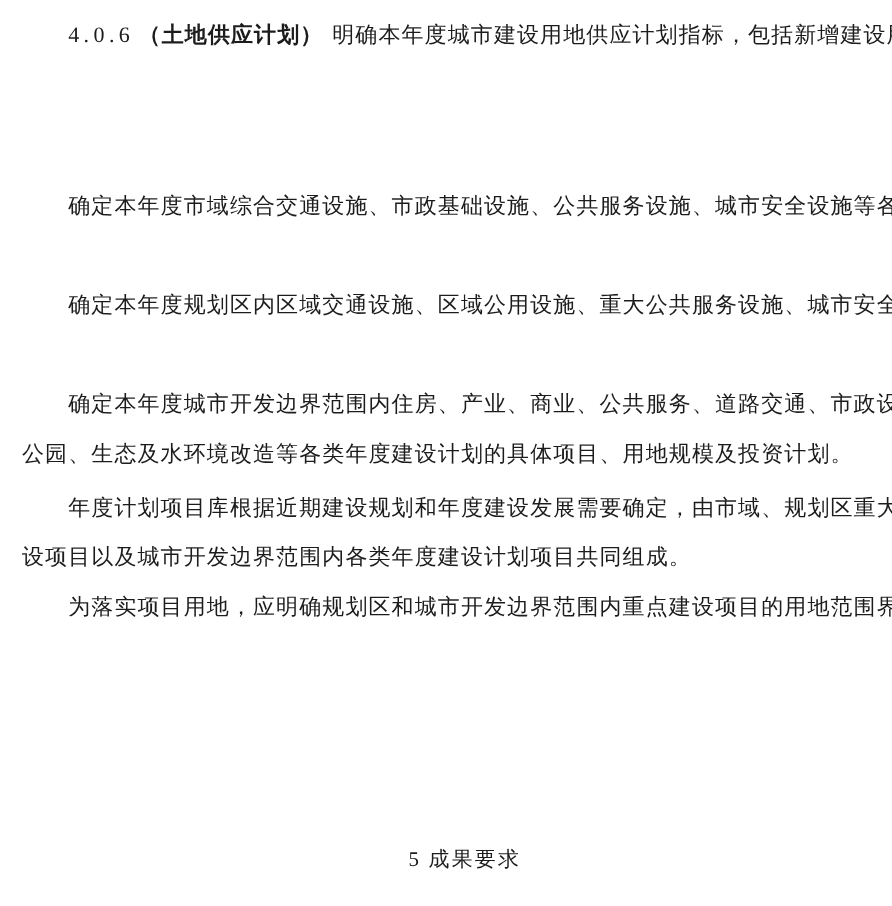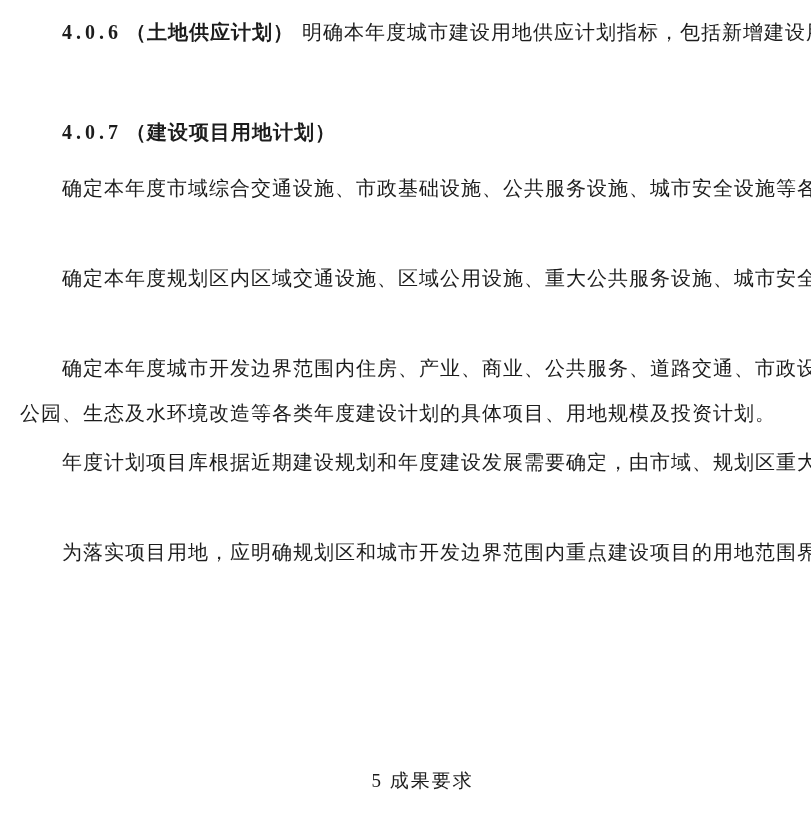--- a/index.html
+++ b/index.html
@@ -22,21 +22,21 @@
     position:absolute;
     left:20px;
     white-space:nowrap;
     font-size:20px;
     letter-spacing:1px;
     line-height:24px;
   }
   .indent{left:62px;}
   .bold{font-weight:bold;}
   .clause-num{
-    font-weight:bold;
+    font-weight:normal;
     letter-spacing:4px;
     margin-right:4px;
   }
   .gap{display:inline-block;width:8px;}
   .footer-heading{
     position:absolute;
     left:0;
     width:845px;
     text-align:center;
     font-size:19px;
@@ -47,31 +47,29 @@
 </head>
 <body>
 
 <div class="screen">
   <div class="page">
 
     <div class="line indent" style="top:20px">
       <span class="clause-num">4.0.6</span><span class="bold">（土地供应计划）</span><span class="gap"></span><span>明确本年度城市建设用地供应计划指标，包括新增建设用地</span>
     </div>
 
-    <div class="line indent" style="top:120px">
-      <span class="clause-num">4.0.7</span><span class="bold">（建设项目用地计划）</span>
-    </div>
 
     <div class="line indent" style="top:176px">确定本年度市域综合交通设施、市政基础设施、公共服务设施、城市安全设施等各类</div>
 
     <div class="line indent" style="top:266px">确定本年度规划区内区域交通设施、区域公用设施、重大公共服务设施、城市安全设</div>
 
     <div class="line indent" style="top:356px">确定本年度城市开发边界范围内住房、产业、商业、公共服务、道路交通、市政设施、</div>
     <div class="line" style="top:401px">公园、生态及水环境改造等各类年度建设计划的具体项目、用地规模及投资计划。</div>
 
     <div class="line indent" style="top:450px">年度计划项目库根据近期建设规划和年度建设发展需要确定，由市域、规划区重大建</div>
+    <div class="line" style="top:495px">设项目以及城市开发边界范围内各类年度建设计划项目共同组成。</div>
 
     <div class="line indent" style="top:540px">为落实项目用地，应明确规划区和城市开发边界范围内重点建设项目的用地范围界线</div>
 
     <div class="footer-heading" style="top:768px">5 成果要求</div>
 
   </div>
 </div>
 
 </body></html>

